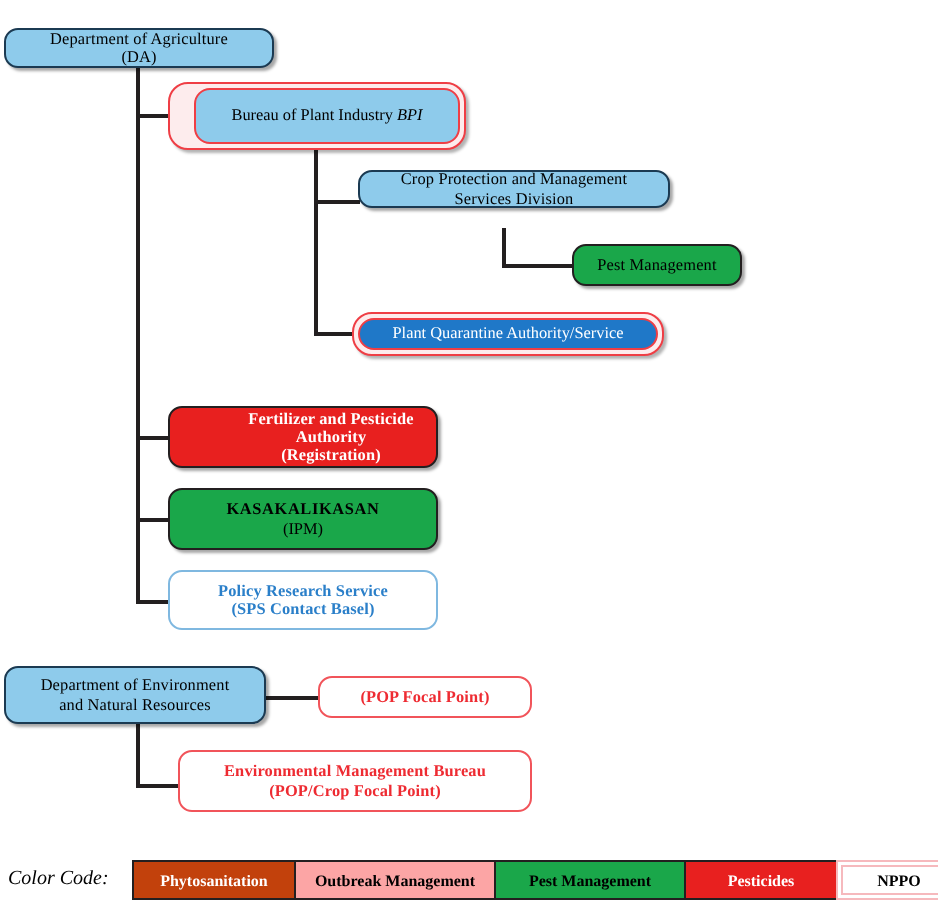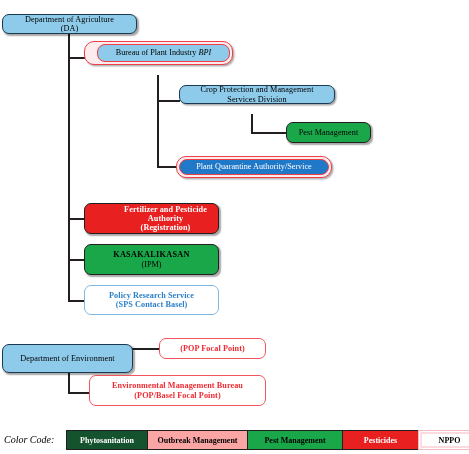--- a/index.html
+++ b/index.html
@@ -130,21 +130,21 @@
     justify-content: center;
     font-size: 8px;
     font-weight: bold;
     border: 1px solid #231f20;
     border-right-width: 0;
     box-sizing: border-box;
     white-space: nowrap;
     padding: 0 5px;
   }
   .lg-cell:last-child { border-right-width: 1px; }
-  .lg-phyto   { background: #14532d; color: #ffffff; text-align: right; }
+  .lg-phyto   { background: #c2410c; color: #ffffff; text-align: right; }
   .lg-outbrk  { background: #fca5a5; color: #000000; }
   .lg-pest    { background: #1aa74a; color: #000000; }
   .lg-pesti   { background: #e8201f; color: #ffffff; }
   .lg-nppo    {
     background: #ffffff; color: #000000;
     border: 1px solid #f6b9bd;
     box-shadow: inset 0 0 0 1.5px #ffffff, inset 0 0 0 2.5px #f6b9bd;
   }
 </style>
 </head>
@@ -169,21 +169,21 @@
   <div class="line v" style="left:68px; top:362px; height:32px;"></div>
   <div class="line h" style="left:68px; top:392px; width:22px;"></div>
 
   <div class="node n-blue" style="left:2px; top:3px; width:135px; height:20px;margin-top:11px;">
     <span class="lbl">
       <span>Department of Agriculture</span>
       <span class="l2">(DA)</span>
     </span>
   </div>
 
-  <div class="n-nppo-ring ring-blue" style="left:84px; top:41px; width:149px; height:24px;padding-left:12px;">
+  <div class="n-nppo-ring ring-blue" style="left:84px; top:41px; width:149px; height:34px;padding-left:12px;">
     <div class="inner">
       <span class="lbl">
         <span>Bureau of Plant Industry</span>
         <span class="l2" style="font-style:italic;">BPI</span>
       </span>
     </div>
   </div>
 
   <div class="node n-blue" style="left:179px; top:85px; width:156px; height:19px;">
     <span class="lbl">
@@ -220,36 +220,37 @@
     </span>
   </div>
 
   <div class="node n-outline-blue" style="left:84px; top:285px; width:135px; height:30px;">
     <span class="lbl">
       <span>Policy Research Service</span>
       <span class="l2">(SPS Contact Basel)</span>
     </span>
   </div>
 
-  <div class="node n-blue" style="left:2px; top:344px; width:131px; height:29px;">
+  <div class="node n-blue" style="left:2px; top:333px; width:131px; height:29px;">
     <span class="lbl">
       <span>Department of Environment</span>
+      <span class="l2">and Natural Resources</span>
     </span>
   </div>
 
   <div class="node n-outline-red" style="left:159px; top:338px; width:107px; height:21px;">
     <span class="lbl">
       <span>(POP Focal Point)</span>
     </span>
   </div>
 
   <div class="node n-outline-red" style="left:89px; top:375px; width:177px; height:31px;">
     <span class="lbl">
       <span>Environmental Management Bureau</span>
-      <span class="l2">(POP/Basel Focal Point)</span>
+      <span class="l2">(POP/Crop Focal Point)</span>
     </span>
   </div>
 
   <div id="legend">
     <div id="legend-title">Color Code:</div>
     <div id="legend-strip">
       <div class="lg-cell lg-phyto" style="width:81px;">Phytosanitation</div>
       <div class="lg-cell lg-outbrk" style="width:100px;">Outbreak Management</div>
       <div class="lg-cell lg-pest" style="width:95px;">Pest Management</div>
       <div class="lg-cell lg-pesti" style="width:76px;">Pesticides</div>

